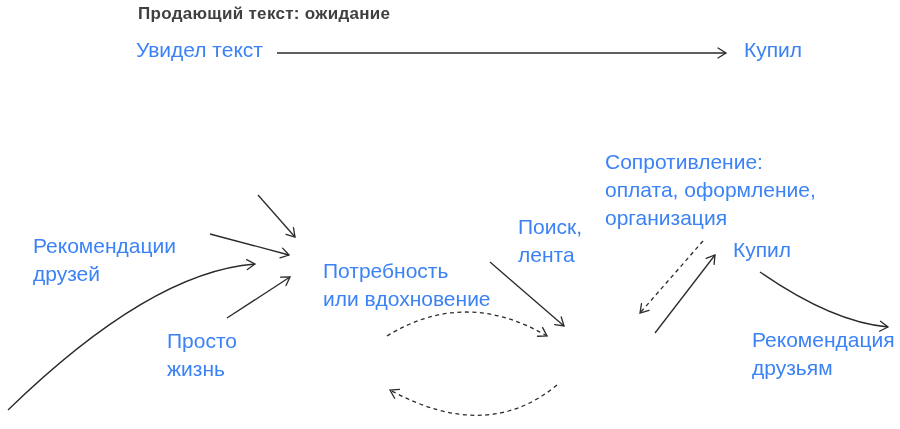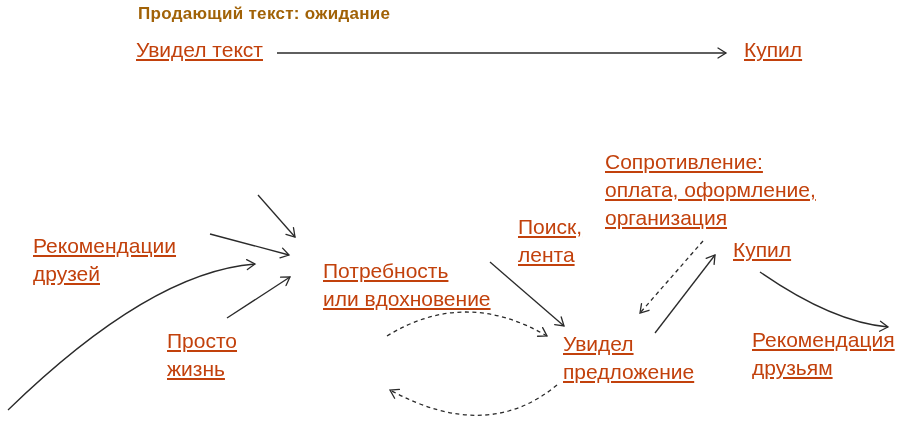--- a/index.html
+++ b/index.html
@@ -22,30 +22,29 @@
     top: 0;
     width: 900px;
     height: 429px;
   }
   .label {
     position: absolute;
     font-size: 21px;
     line-height: 28px;
     white-space: pre-line;
     letter-spacing: 0px;
-    color: #c2410c;
-    text-decoration: underline;
+    color: #3b82f6;
   }
   .title {
     position: absolute;
     font-size: 17px;
     line-height: 28px;
     font-weight: bold;
     letter-spacing: 0.3px;
-    color: #a16207;
+    color: #404040;
   }
   
   .pos-title-expectation   { left: 138px; top: 0px; }
   .pos-saw-text            { left: 136px; top: 36px; }
   .pos-bought-top          { left: 744px; top: 36px; }
   .pos-title-reality       { left: 137px; top: 110px; }
   .pos-blogs-media         { left: 158px; top: 164px; }
   .pos-other-people        { left: 243px; top: 162px; }
   .pos-friends-recs        { left: 33px;  top: 232px; }
   .pos-just-life           { left: 167px; top: 327px; }
@@ -88,22 +87,20 @@
   <div class="label pos-bought-top">Купил</div>
 
   <div class="label pos-friends-recs">Рекомендации
 друзей</div>
   <div class="label pos-just-life">Просто
 жизнь</div>
   <div class="label pos-need-inspiration">Потребность
 или вдохновение</div>
   <div class="label pos-search-feed">Поиск,
 лента</div>
-  <div class="label pos-saw-offer">Увидел
-предложение</div>
   <div class="label pos-resistance">Сопротивление:
 оплата, оформление,
 организация</div>
   <div class="label pos-bought-bottom">Купил</div>
   <div class="label pos-rec-to-friends">Рекомендация
 друзьям</div>
 
 </div>
 
 </body></html>

